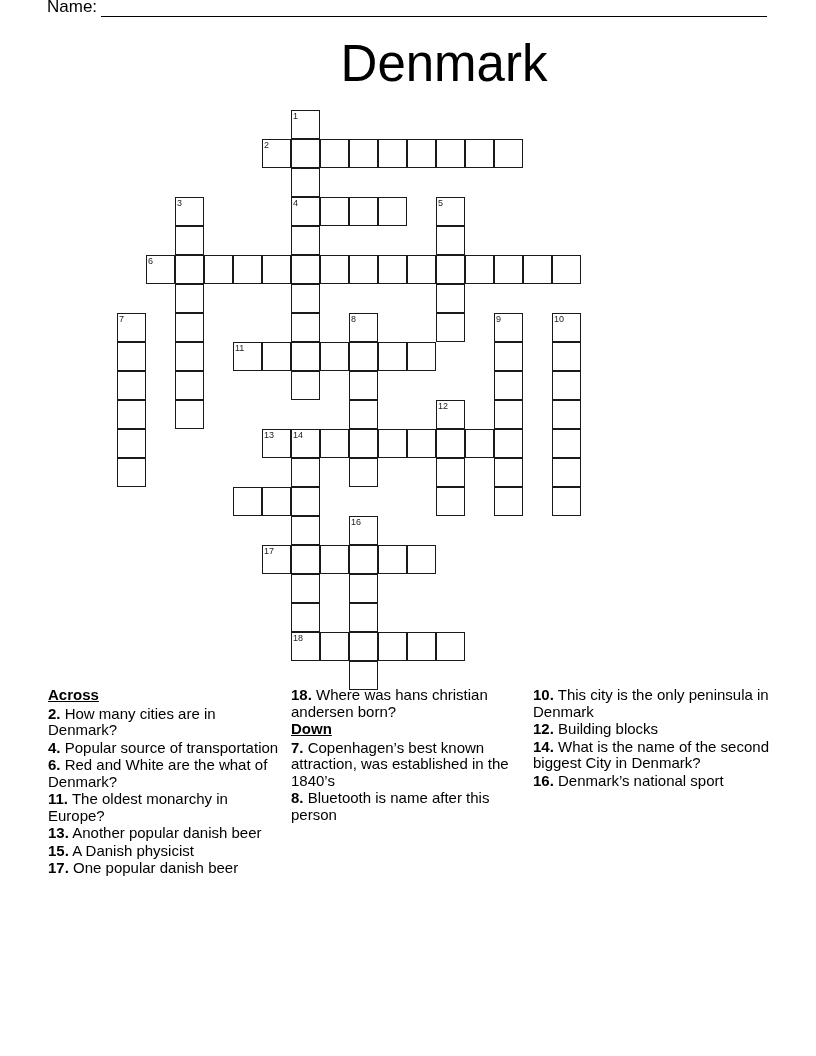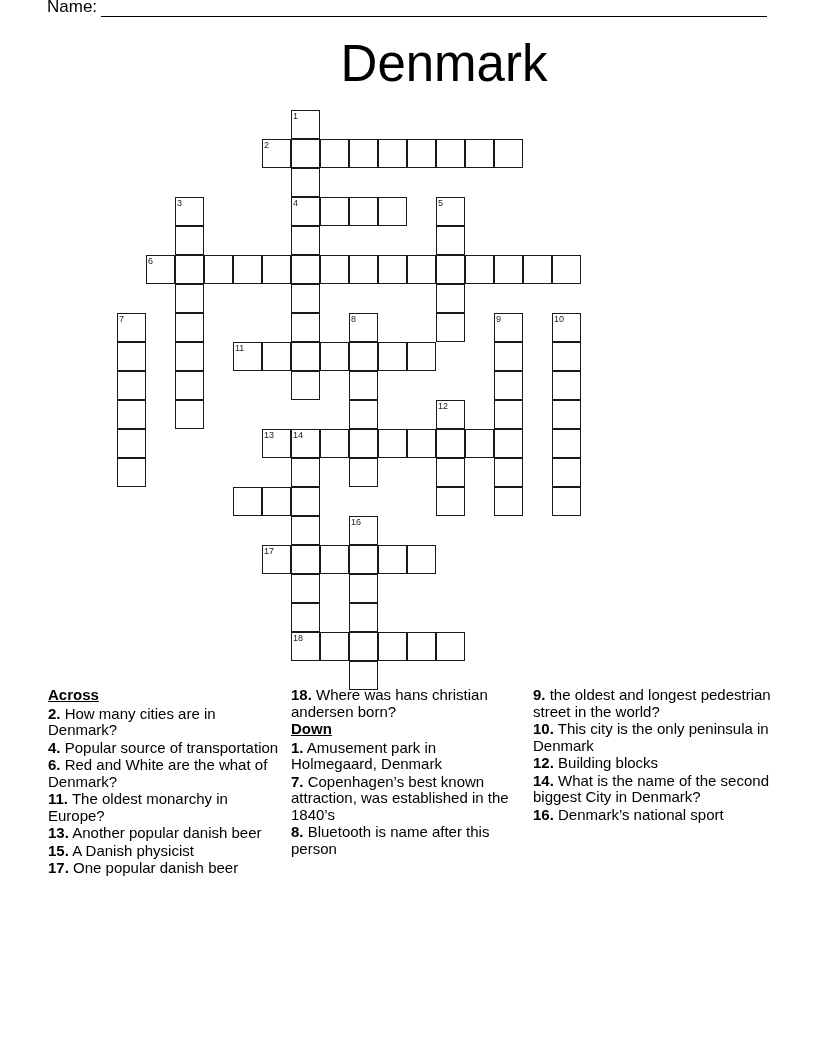--- a/index.html
+++ b/index.html
@@ -184,24 +184,22 @@
   <div class="clue"><b>6.</b> <span>Red and White are the what of Denmark?</span></div>
   <div class="clue"><b>11.</b> <span>The oldest monarchy in Europe?</span></div>
   <div class="clue"><b>13.</b> <span>Another popular danish beer</span></div>
   <div class="clue"><b>15.</b> <span>A Danish physicist</span></div>
   <div class="clue"><b>17.</b> <span>One popular danish beer</span></div>
 </div>
 
 <div class="clues col2">
   <div class="clue"><b>18.</b> <span>Where was hans christian andersen born?</span></div>
   <div class="heading">Down</div>
-  <div class="clue"><b>1.</b> <span>Amusement park in Holmegaard, Denmark</span></div>
   <div class="clue"><b>7.</b> <span>Copenhagen’s best known attraction, was established in the 1840’s</span></div>
   <div class="clue"><b>8.</b> <span>Bluetooth is name after this person</span></div>
 </div>
 
 <div class="clues col3">
-  <div class="clue"><b>9.</b> <span>the oldest and longest pedestrian street in the world?</span></div>
   <div class="clue"><b>10.</b> <span>This city is the only peninsula in Denmark</span></div>
   <div class="clue"><b>12.</b> <span>Building blocks</span></div>
   <div class="clue"><b>14.</b> <span>What is the name of the second biggest City in Denmark?</span></div>
   <div class="clue"><b>16.</b> <span>Denmark’s national sport</span></div>
 </div>
 
 </body></html>

